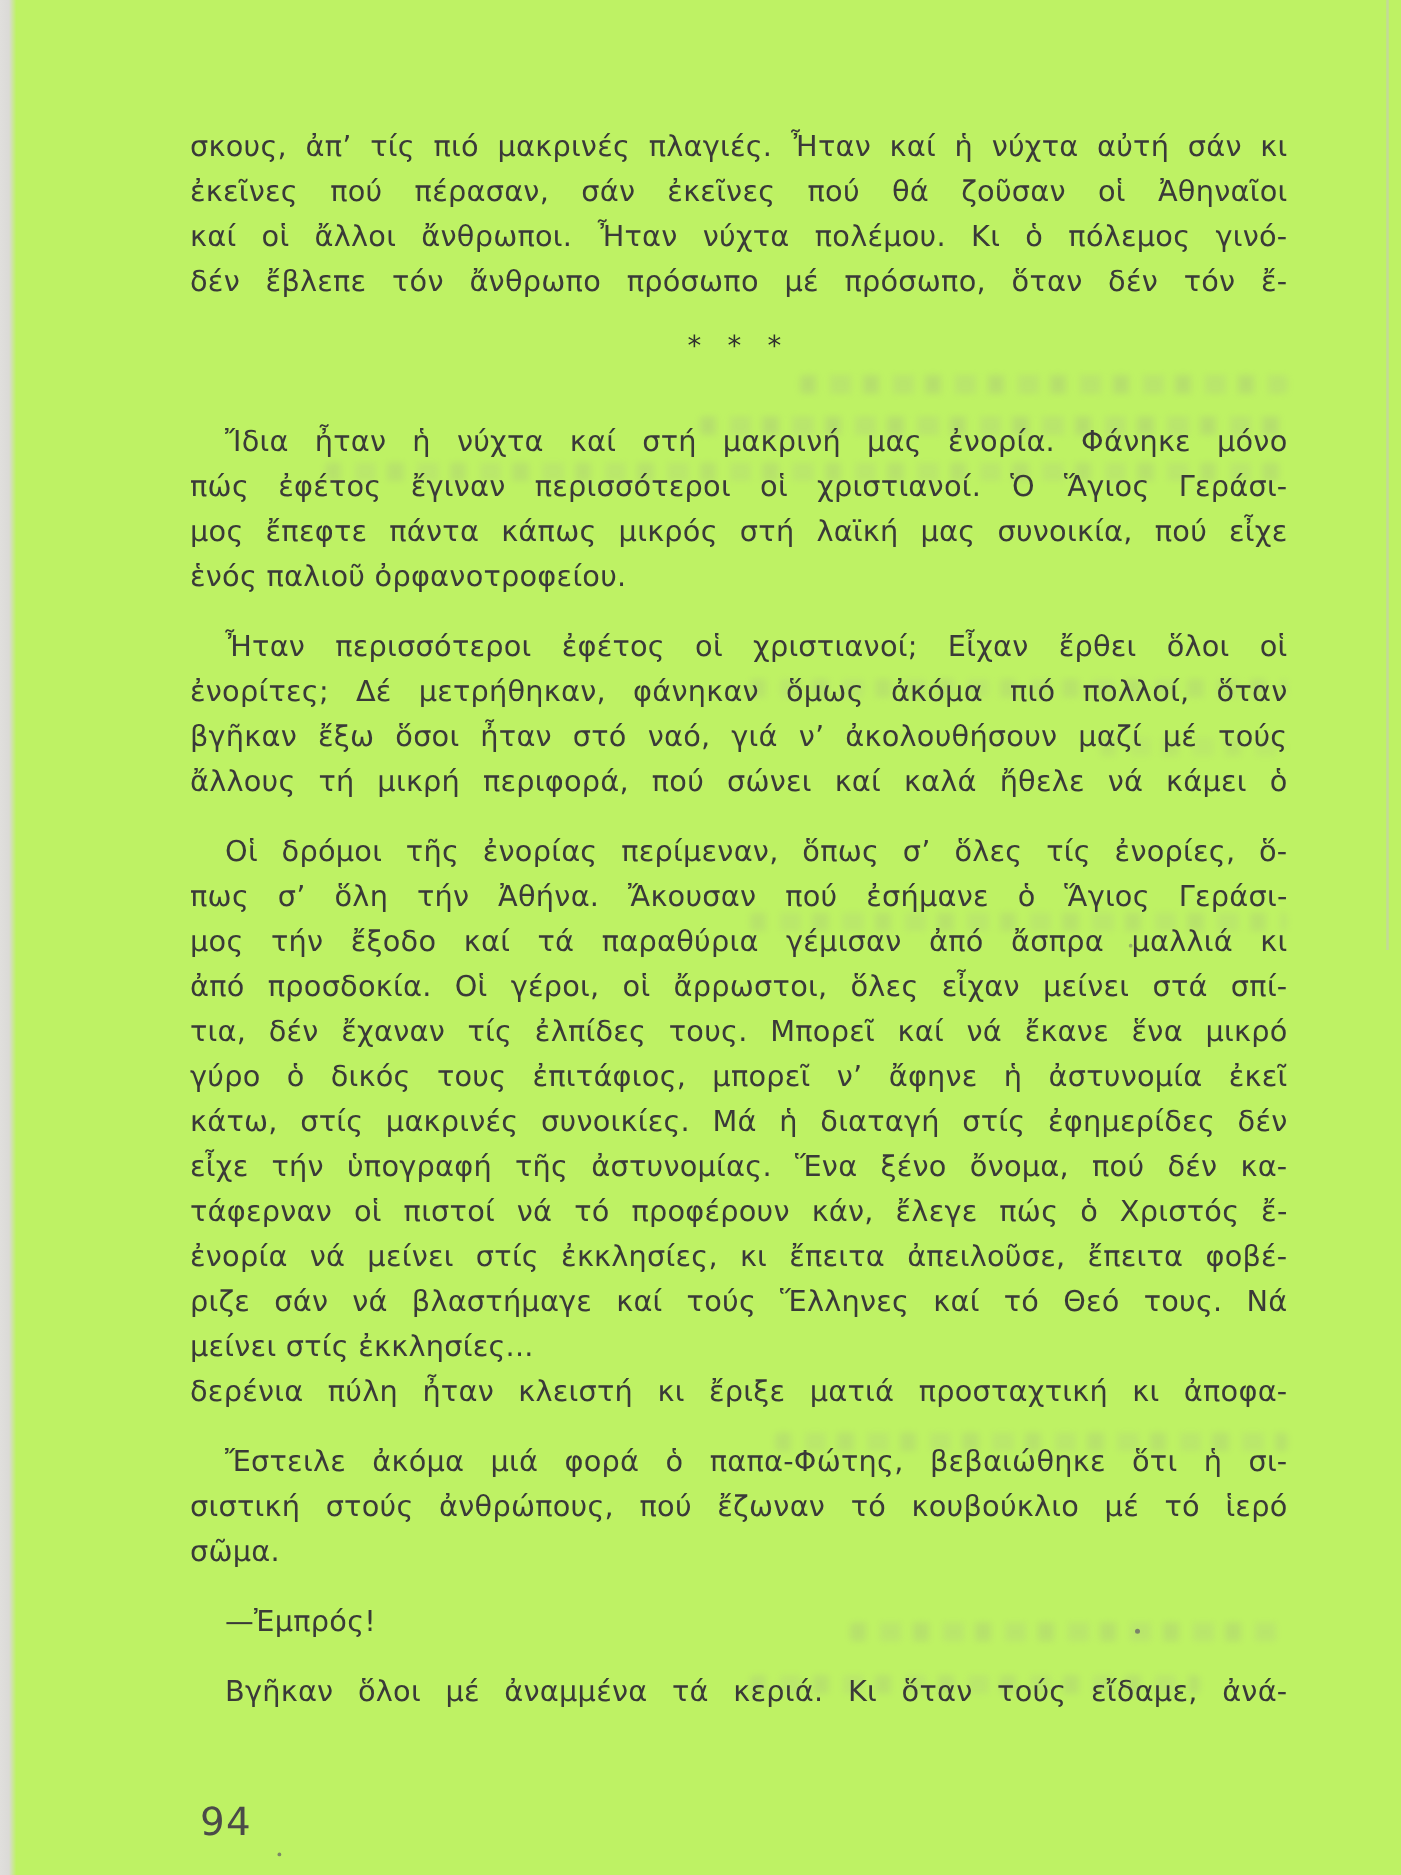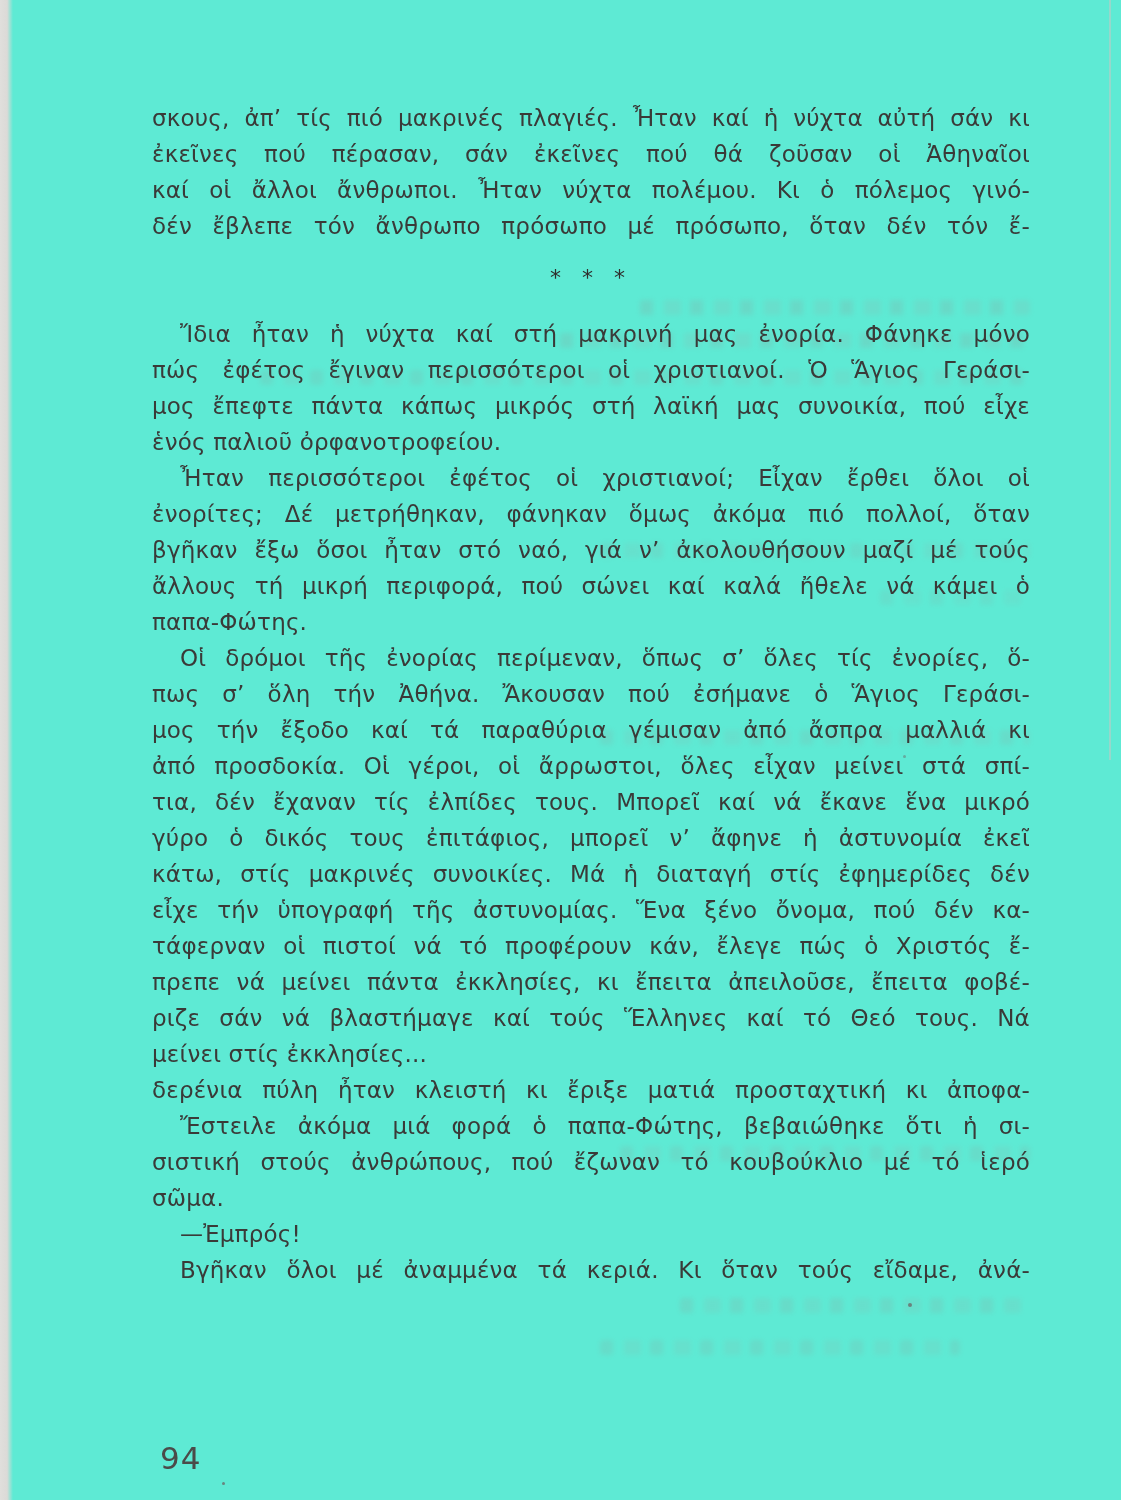--- a/index.html
+++ b/index.html
@@ -4,21 +4,21 @@
 <style>
   html, body {
     margin: 0;
     padding: 0;
     background: #b9b8b6;
   }
   .page {
     position: relative;
     width: 1121px;
     height: 1500px;
-    background: #5eead4;
+    background: #bef264;
     overflow: hidden;
     font-family: "DejaVu Sans", sans-serif;
     color: #3a3a38;
   }
   
   .edge-left {
     position: absolute;
     left: 0; top: 0;
     width: 13px; height: 1500px;
     background: linear-gradient(90deg, #e0dfdc 0%, #dbdad7 55%, rgba(213,212,209,0) 100%);
@@ -41,21 +41,21 @@
     letter-spacing: 0.2px;
   }
   .paragraph { margin: 0; }
   .line {
     height: 36px;
     white-space: nowrap;
     text-align: justify;
     text-align-last: justify;
   }
   .line.end { text-align-last: left; }
-  .line.indent { padding-left: 28px; }
+  .line.indent { padding-left: 28px; margin-top: 20px; }
   .separator {
     height: 72px;
     display: flex;
     align-items: center;
     justify-content: center;
   }
   .separator span {
     font-size: 22px;
     letter-spacing: 7px;
     color: #2f2f2d;
@@ -127,33 +127,32 @@
         <div class="line indent">Ἴδια ἦταν ἡ νύχτα καί στή μακρινή μας ἐνορία. Φάνηκε μόνο</div>
         <div class="line">πώς ἐφέτος ἔγιναν περισσότεροι οἱ χριστιανοί. Ὁ Ἅγιος Γεράσι-</div>
         <div class="line">μος ἔπεφτε πάντα κάπως μικρός στή λαϊκή μας συνοικία, πού εἶχε</div>
         <div class="line end">ἑνός παλιοῦ ὀρφανοτροφείου.</div>
       </div>
       <div class="paragraph">
         <div class="line indent">Ἦταν περισσότεροι ἐφέτος οἱ χριστιανοί; Εἶχαν ἔρθει ὅλοι οἱ</div>
         <div class="line">ἐνορίτες; Δέ μετρήθηκαν, φάνηκαν ὅμως ἀκόμα πιό πολλοί, ὅταν</div>
         <div class="line">βγῆκαν ἔξω ὅσοι ἦταν στό ναό, γιά ν’ ἀκολουθήσουν μαζί μέ τούς</div>
         <div class="line">ἄλλους τή μικρή περιφορά, πού σώνει καί καλά ἤθελε νά κάμει ὁ</div>
-        <div class="line end">παπα-Φώτης.</div>
       </div>
       <div class="paragraph">
         <div class="line indent">Οἱ δρόμοι τῆς ἐνορίας περίμεναν, ὅπως σ’ ὅλες τίς ἐνορίες, ὅ-</div>
         <div class="line">πως σ’ ὅλη τήν Ἀθήνα. Ἄκουσαν πού ἐσήμανε ὁ Ἅγιος Γεράσι-</div>
         <div class="line">μος τήν ἔξοδο καί τά παραθύρια γέμισαν ἀπό ἄσπρα μαλλιά κι</div>
         <div class="line">ἀπό προσδοκία. Οἱ γέροι, οἱ ἄρρωστοι, ὅλες εἶχαν μείνει στά σπί-</div>
         <div class="line">τια, δέν ἔχαναν τίς ἐλπίδες τους. Μπορεῖ καί νά ἔκανε ἕνα μικρό</div>
         <div class="line">γύρο ὁ δικός τους ἐπιτάφιος, μπορεῖ ν’ ἄφηνε ἡ ἀστυνομία ἐκεῖ</div>
         <div class="line">κάτω, στίς μακρινές συνοικίες. Μά ἡ διαταγή στίς ἐφημερίδες δέν</div>
         <div class="line">εἶχε τήν ὑπογραφή τῆς ἀστυνομίας. Ἕνα ξένο ὄνομα, πού δέν κα-</div>
         <div class="line">τάφερναν οἱ πιστοί νά τό προφέρουν κάν, ἔλεγε πώς ὁ Χριστός ἔ-</div>
-        <div class="line">πρεπε νά μείνει πάντα ἐκκλησίες, κι ἔπειτα ἀπειλοῦσε, ἔπειτα φοβέ-</div>
+        <div class="line">ἐνορία νά μείνει στίς ἐκκλησίες, κι ἔπειτα ἀπειλοῦσε, ἔπειτα φοβέ-</div>
         <div class="line">ριζε σάν νά βλαστήμαγε καί τούς Ἕλληνες καί τό Θεό τους. Νά</div>
         <div class="line end">μείνει στίς ἐκκλησίες...</div>
       </div>
       <div class="paragraph">
         <div class="line">δερένια πύλη ἦταν κλειστή κι ἔριξε ματιά προσταχτική κι ἀποφα-</div>
         <div class="line indent">Ἔστειλε ἀκόμα μιά φορά ὁ παπα-Φώτης, βεβαιώθηκε ὅτι ἡ σι-</div>
         <div class="line">σιστική στούς ἀνθρώπους, πού ἔζωναν τό κουβούκλιο μέ τό ἱερό</div>
         <div class="line end">σῶμα.</div>
       </div>
       <div class="paragraph">

